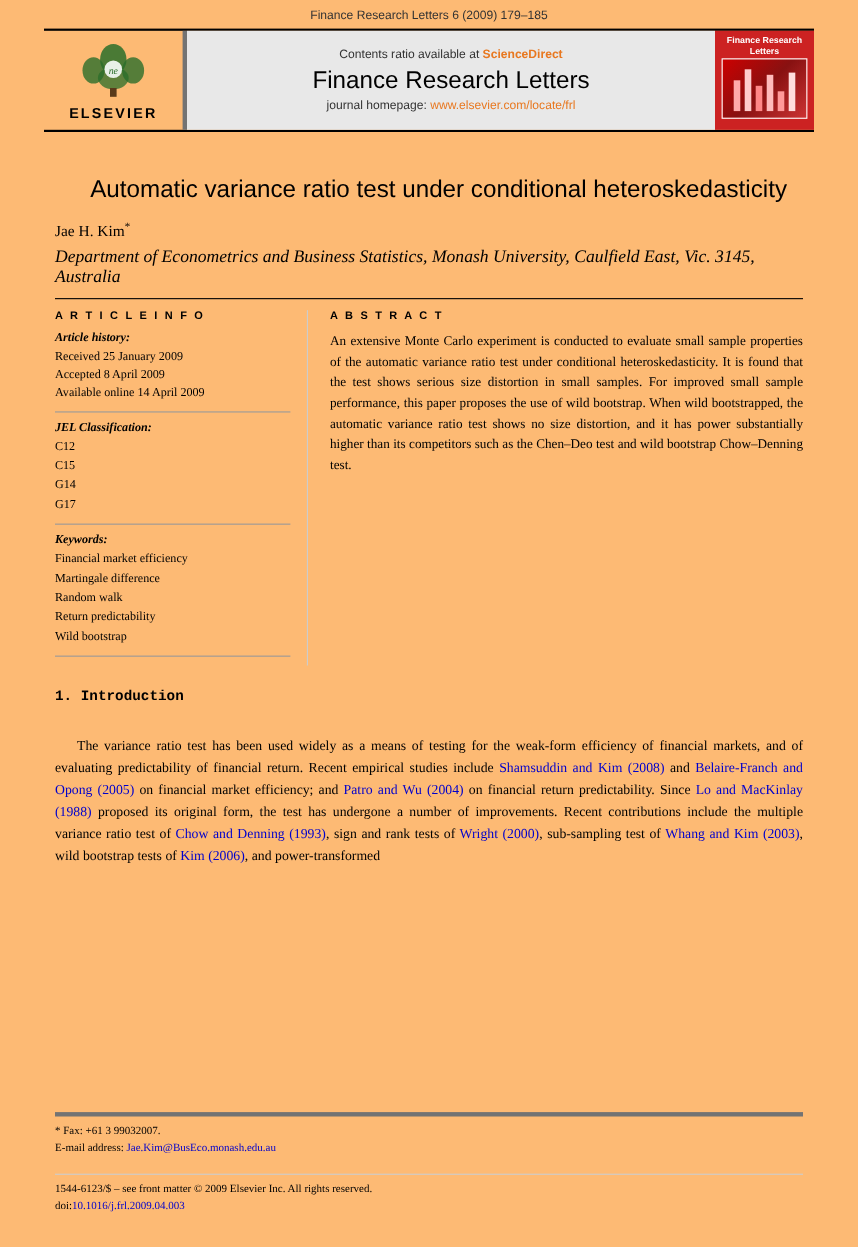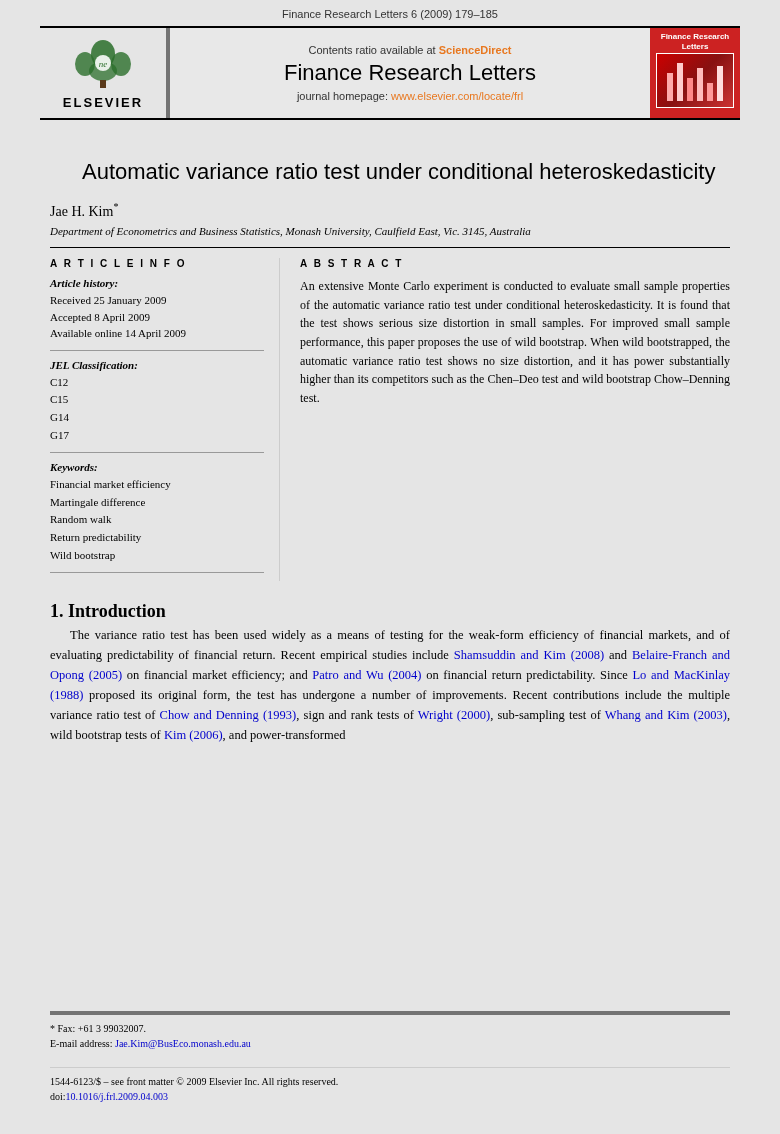--- a/index.html
+++ b/index.html
@@ -8,21 +8,21 @@
       font-family: 'Times New Roman', Times, serif;
       font-size: 13px;
       color: #000;
       width: 780px;
       min-height: 1134px;
     }
 
     .page-container {
       width: 780px;
       min-height: 1134px;
-      background: #e5e5e5;
+      background: #fdba74;
       padding: 0;
       position: relative;
     }
 
     
     .journal-line {
       text-align: center;
       font-size: 11px;
       color: #333;
       padding: 8px 0 6px 0;
@@ -159,21 +159,21 @@
       color: #000;
       margin-bottom: 6px;
     }
 
     .author-sup {
       font-size: 10px;
       vertical-align: super;
     }
 
     .affiliation {
-      font-size: 11px;
+      font-size: 16px;
       font-style: italic;
       color: #000;
       margin-bottom: 4px;
     }
 
     .horizontal-rule {
       border: none;
       border-top: 1px solid #000;
       margin: 10px 0;
     }
@@ -262,24 +262,24 @@
       margin-top: 8px;
       color: #000;
     }
 
     
     .intro-section {
       margin-top: 20px;
     }
 
     .section-heading {
-      font-size: 18px;
-      font-family: Liberation Serif, serif;
-      font-weight: bold;
-      margin-bottom: 3px;
+      font-size: 13px;
+      font-family: Liberation Mono, monospace;
+      font-weight: bold;
+      margin-bottom: 28px;
     }
 
     .body-text {
       font-size: 12.5px;
       line-height: 1.6;
       text-align: justify;
       color: #000;
       text-indent: 20px;
     }
 

